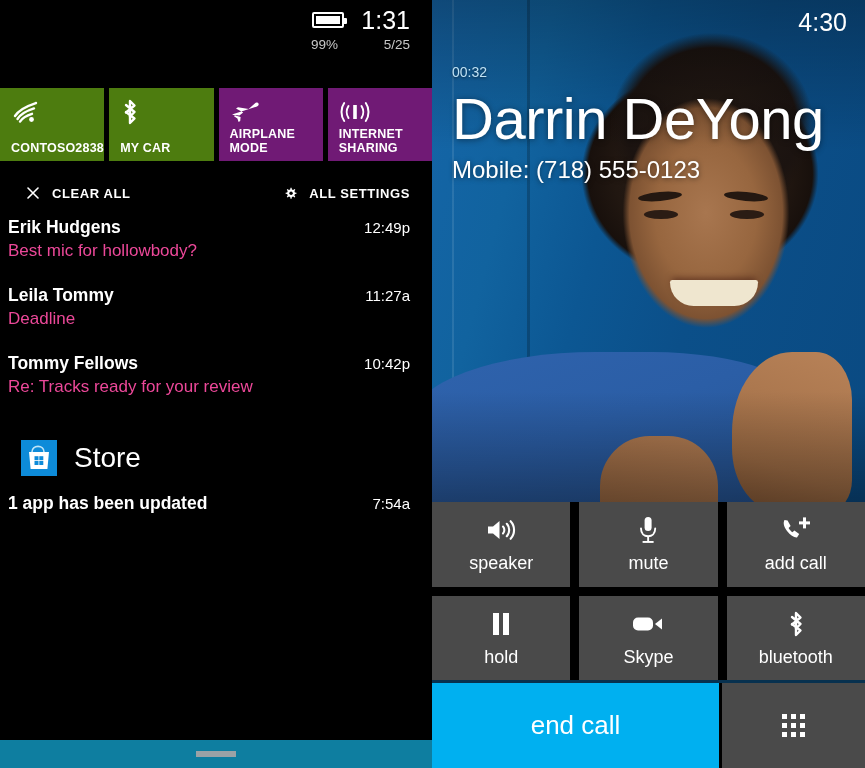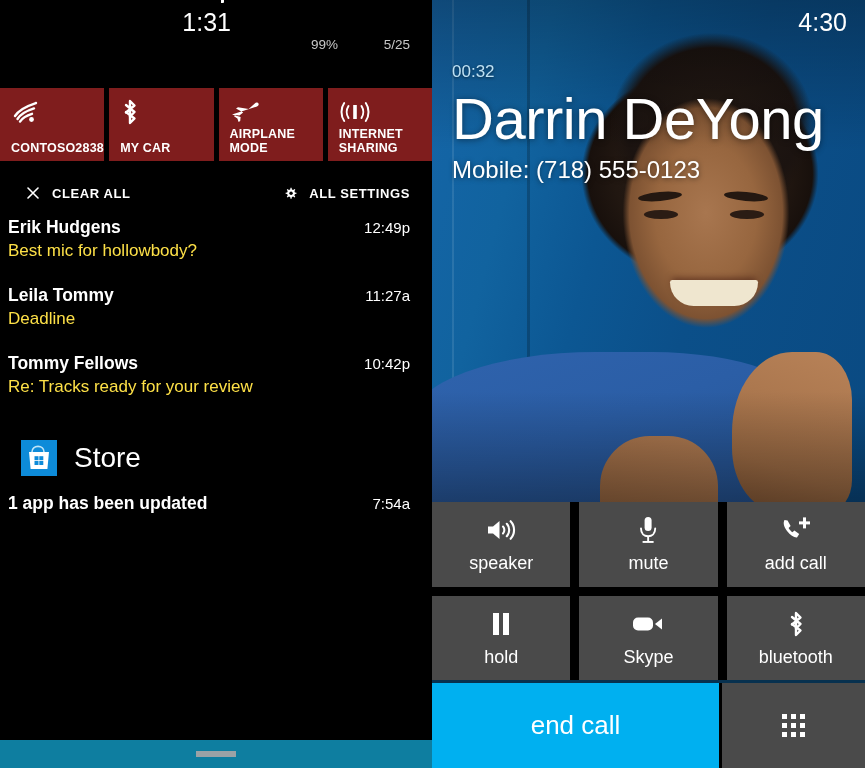--- a/index.html
+++ b/index.html
@@ -19,21 +19,21 @@
     overflow: hidden;
   }
 
   .status-bar {
     position: relative;
     height: 60px;
     padding: 5px 22px 0 0;
   }
   .status-row1 {
     display: flex; align-items: center; justify-content: flex-end;
-    height: 30px; gap: 14px; flex-direction: column;
+    height: 30px; gap: 14px;
   }
   .battery {
     position: relative; width: 32px; height: 16px;
     border: 2px solid #fff; border-radius: 2px;
   }
   .battery::after {
     content: ""; position: absolute; right: -5px; top: 4px;
     width: 3px; height: 6px; background: #fff; border-radius: 0 1px 1px 0;
   }
   .battery-fill {
@@ -53,25 +53,25 @@
   .status-sub.date { min-width: 42px; text-align: right; }
 
   
   .tiles {
     position: absolute; top: 88px; left: 0;
     width: 432px; height: 73px;
     display: flex; gap: 5px;
   }
   .tile {
     flex: 1 1 0;
-    background: #7f1d1d;
+    background: #701a75;
     position: relative;
     padding: 9px 11px 0 11px;
   }
-  .tile.on { background: #7f1d1d; }
+  .tile.on { background: #4d7c0f; }
   .tile-icon {
     height: 30px; display: flex; align-items: center;
     color: #fff;
   }
   .tile-label {
     position: absolute; left: 11px; right: 4px; bottom: 6px;
     color: #fff; font-size: 12.5px; font-weight: 700;
     letter-spacing: .2px; line-height: 14px;
     text-transform: uppercase;
   }
@@ -108,21 +108,21 @@
     padding: 0 22px 0 8px; margin-bottom: 22px;
   }
   .notif-top { display: flex; align-items: baseline; }
   .notif-title {
     color: #fff; font-size: 17.5px; font-weight: 700; line-height: 22px;
   }
   .notif-time {
     margin-left: auto; color: #fff; font-size: 15px; line-height: 22px;
   }
   .notif-body {
-    color: #fde047; font-size: 17px; font-weight: 400; line-height: 22px;
+    color: #ec4899; font-size: 17px; font-weight: 400; line-height: 22px;
     margin-top: 1px;
   }
   .group-gap { height: 20px; }
 
   .nav-bar {
     position: absolute; left: 0; bottom: 0; width: 432px; height: 28px;
     background: #0e7ea0;
     display: flex; align-items: center; justify-content: center;
   }
   .nav-handle { width: 40px; height: 6px; background: #9aa2a6; }
@@ -217,21 +217,21 @@
   .call-status-bar {
     position: absolute; top: 0; right: 18px; height: 44px;
     display: flex; align-items: center;
   }
   .call-clock { color: #fff; font-size: 25px; line-height: 26px; }
 
   .call-info {
     position: absolute; left: 20px; top: 62px; right: 8px;
   }
   .call-timer {
-    color: #bfe2f5; font-size: 17px; line-height: 20px; margin-bottom: 4px;
+    color: #bfe2f5; font-size: 14px; line-height: 20px; margin-bottom: 4px;
     text-shadow: 0 1px 3px rgba(0,0,0,.6);
   }
   .call-name {
     color: #fff; font-size: 58px; font-weight: 300; line-height: 66px;
     letter-spacing: -0.5px;
     text-shadow: 0 1px 6px rgba(0,0,0,.45);
     white-space: nowrap;
   }
   .call-number {
     color: #fff; font-size: 24px; font-weight: 400; line-height: 32px;

